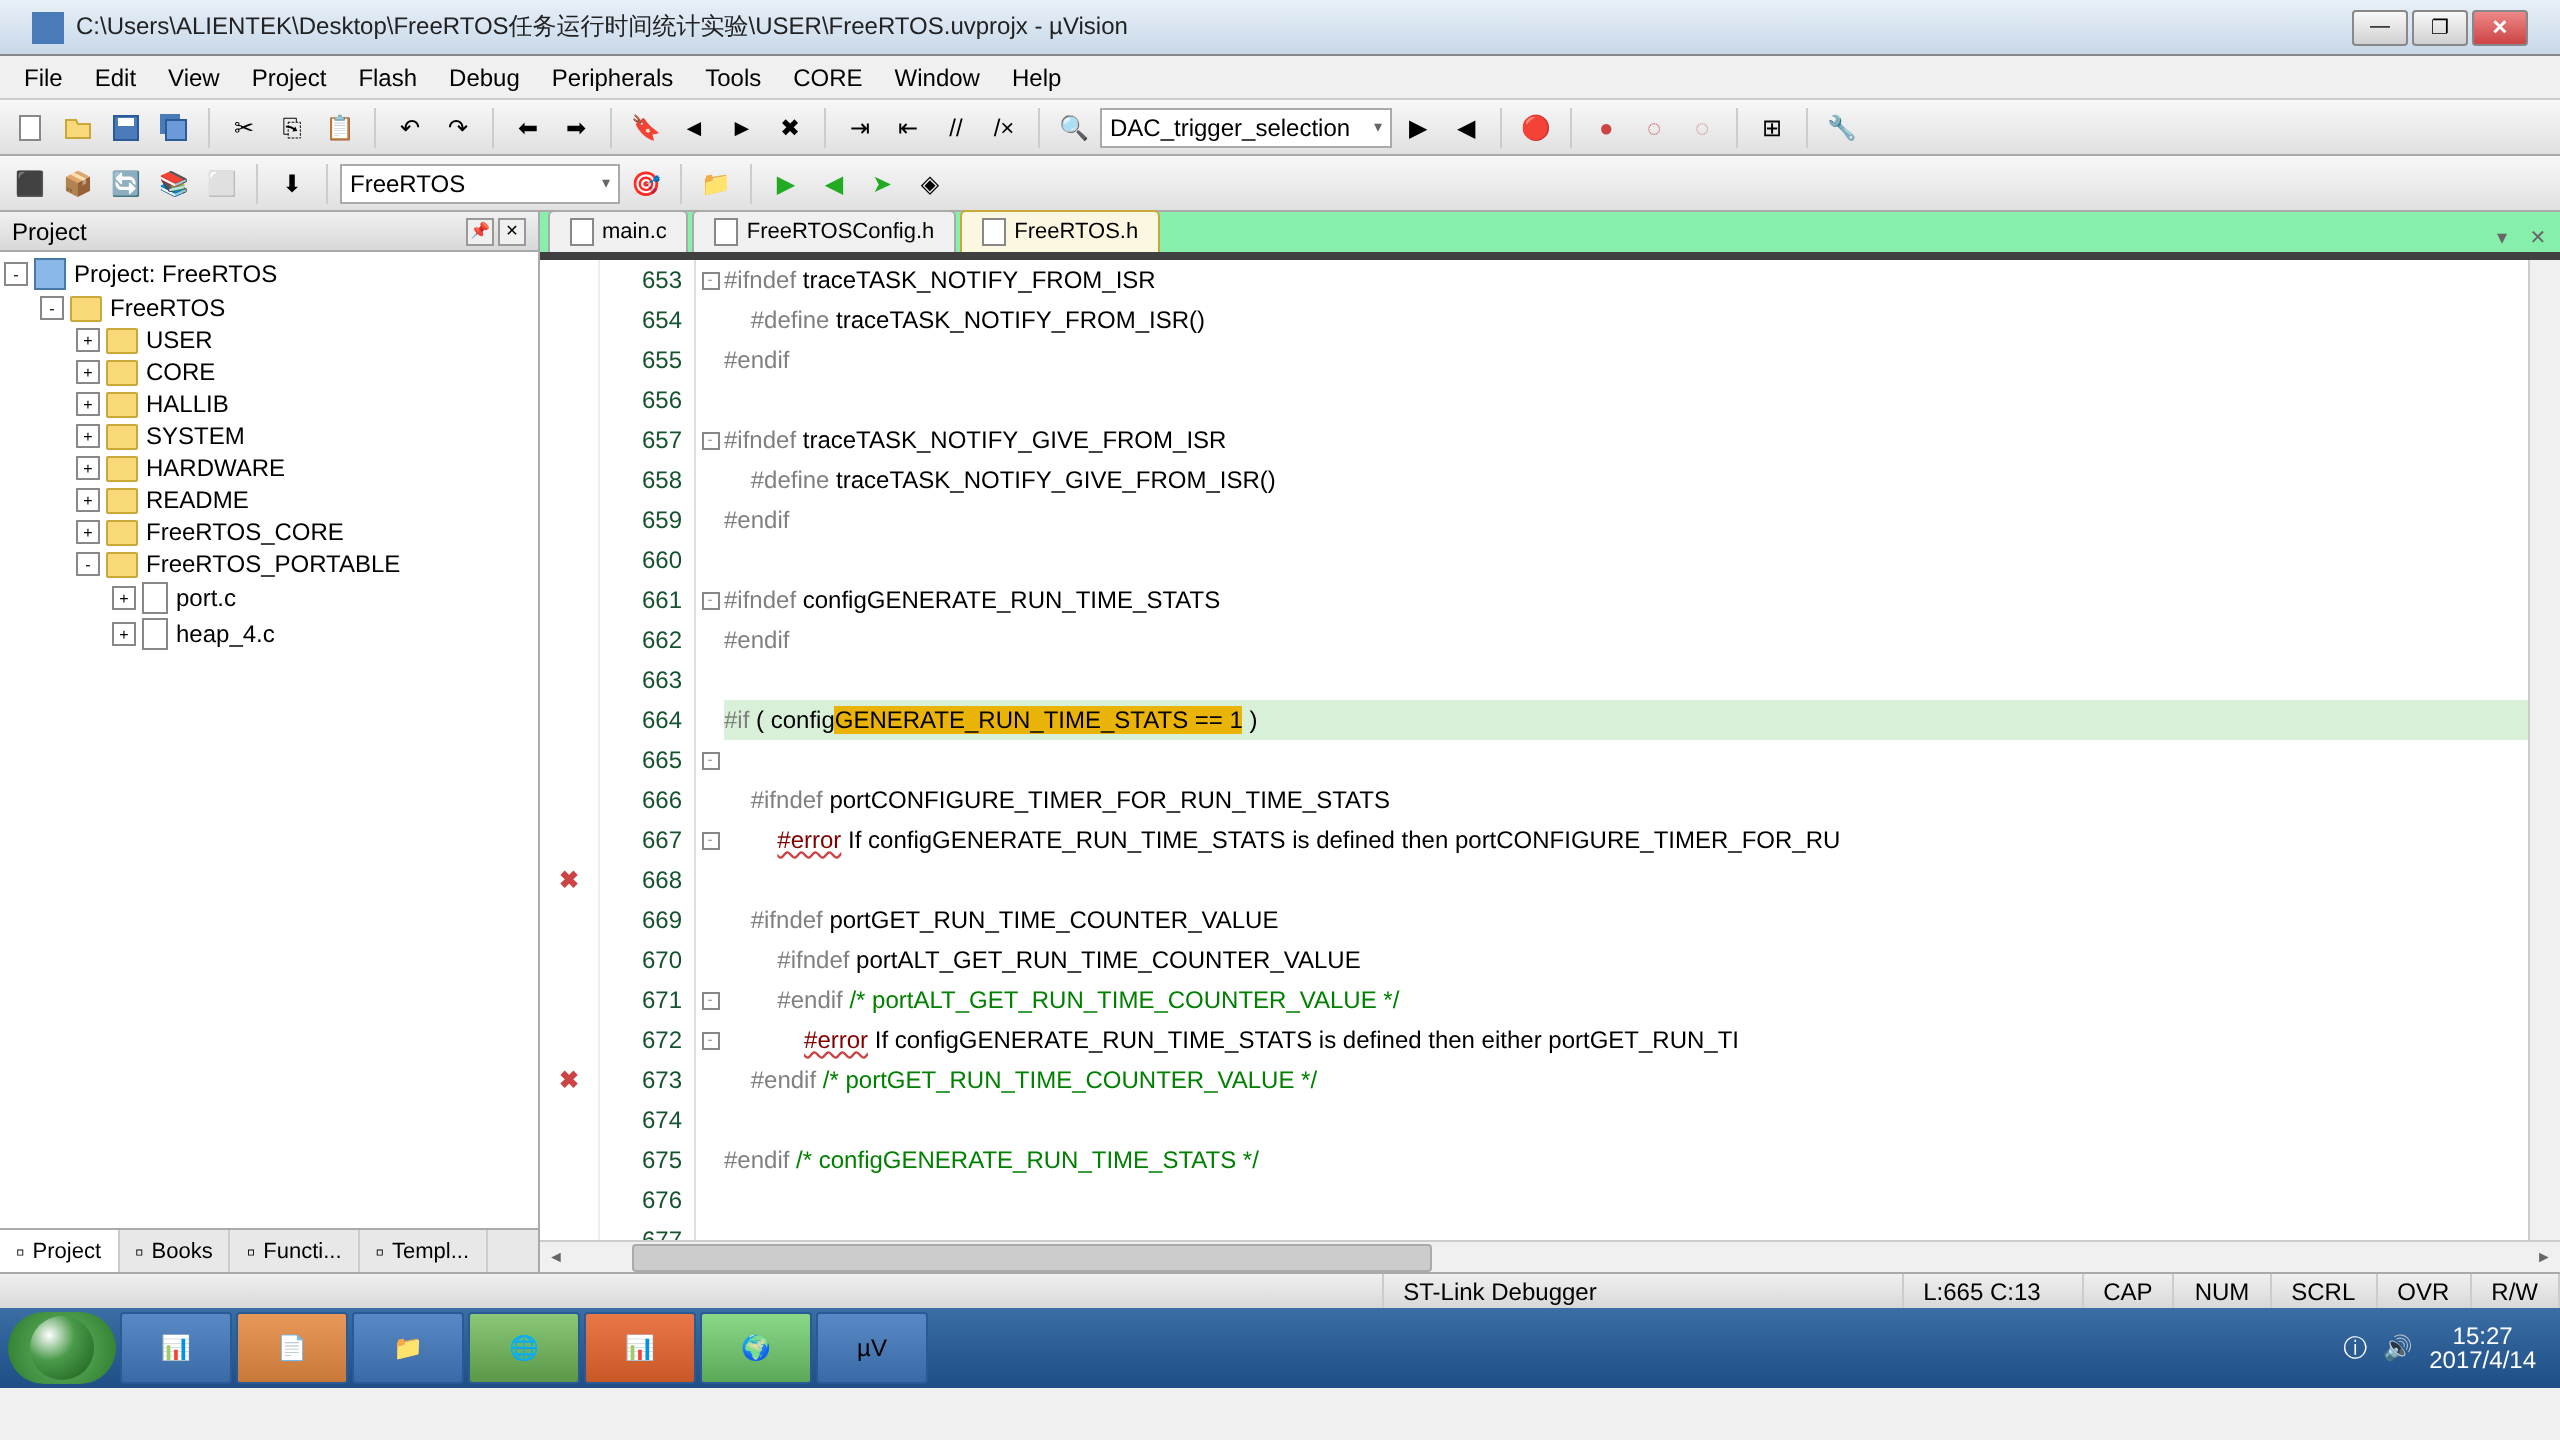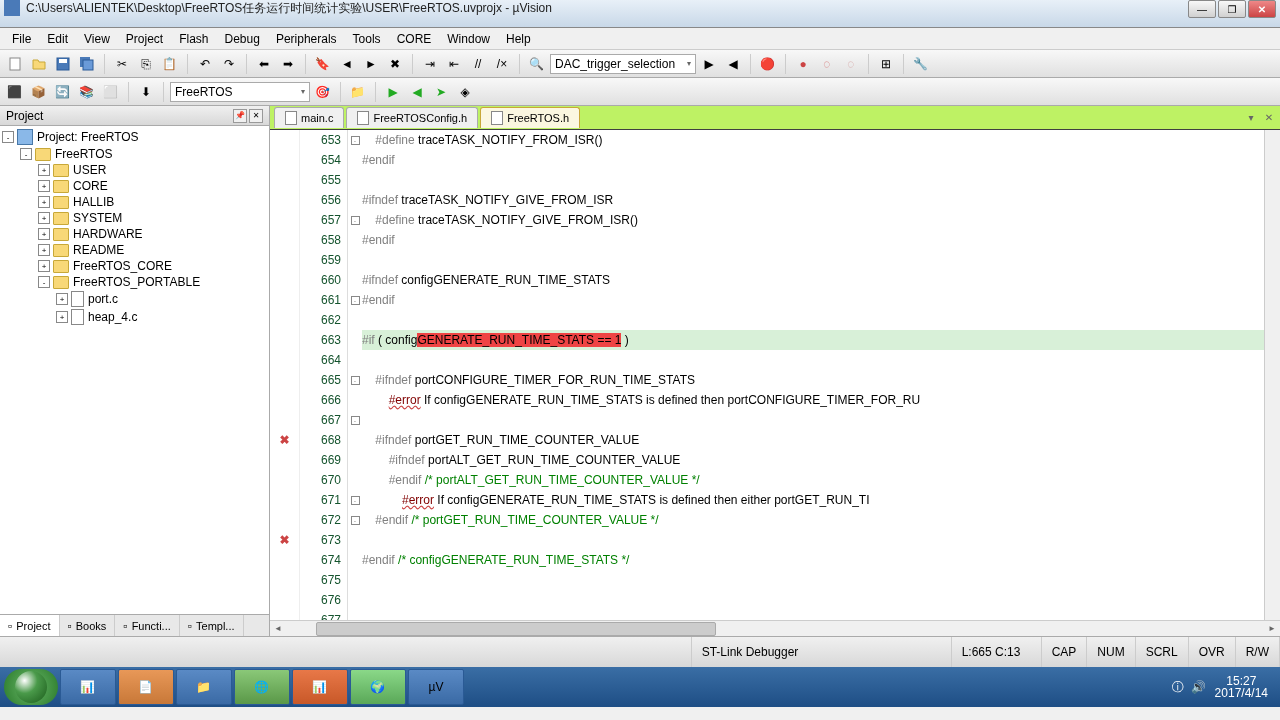--- a/index.html
+++ b/index.html
@@ -1,17 +1,17 @@
 <!DOCTYPE html>
 <html><head>
 <meta charset="utf-8">
 <style>
 *{box-sizing:border-box;margin:0;padding:0;font-family:"Segoe UI",Tahoma,sans-serif;font-size:12px}
 body{background:#f0f0f0;width:1280px;height:720px;overflow:hidden;position:relative}
-.titlebar{height:28px;background:linear-gradient(#e8f0f8,#c8d8e8);display:flex;padding:0 4px;border-bottom:1px solid #888}
+.titlebar{height:28px;background:linear-gradient(#e8f0f8,#c8d8e8);display:flex;align-items:center;padding:0 16px;border-bottom:1px solid #888}
 .titlebar .icon{width:16px;height:16px;background:#4a7ab8;margin-right:6px}
 .titlebar .title{flex:1;color:#222;font-size:12px}
 .winbtns{display:flex;gap:2px}
 .winbtn{width:28px;height:18px;background:linear-gradient(#f8f8f8,#d0d0d0);border:1px solid #888;border-radius:2px;display:flex;align-items:center;justify-content:center;font-size:10px}
 .winbtn.close{background:linear-gradient(#e88,#c44);color:#fff;font-weight:bold}
 .menubar{height:22px;background:#f0f0f0;display:flex;align-items:center;padding:0 4px;border-bottom:1px solid #ccc}
 .menubar span{padding:3px 8px;cursor:pointer}
 .toolbar{height:28px;background:linear-gradient(#f8f8f8,#e0e0e0);display:flex;align-items:center;padding:0 4px;border-bottom:1px solid #aaa;gap:2px}
 .tbtn{width:22px;height:22px;display:flex;align-items:center;justify-content:center;border:1px solid transparent;border-radius:2px}
 .tsep{width:1px;height:20px;background:#ccc;margin:0 4px}
@@ -26,47 +26,47 @@
 .tree{flex:1;overflow:auto;padding:2px}
 .tree-item{display:flex;align-items:center;padding:1px 0;white-space:nowrap}
 .tree-item .exp{width:12px;height:12px;border:1px solid #888;font-size:8px;display:flex;align-items:center;justify-content:center;margin-right:3px;background:#fff}
 .folder-icon{width:16px;height:13px;background:#f8d878;border:1px solid #c8a838;border-radius:1px;margin-right:4px}
 .file-icon{width:13px;height:16px;background:#fff;border:1px solid #888;margin-right:4px;position:relative}
 .proj-icon{width:16px;height:16px;background:#8ab8e8;border:1px solid #4878a8;margin-right:4px}
 .sidebar-tabs{height:22px;background:#e8e8e8;display:flex;border-top:1px solid #aaa}
 .stab{padding:3px 8px;border-right:1px solid #ccc;display:flex;align-items:center;gap:4px;font-size:11px}
 .stab.active{background:#fff}
 .editor{flex:1;display:flex;flex-direction:column;background:#fff}
-.tabs{height:24px;background:#bef264;display:flex;align-items:center;padding:0 4px;border-bottom:1px solid #404040;position:relative}
+.tabs{height:24px;background:#86efac;display:flex;align-items:flex-end;padding:0 4px;border-bottom:4px solid #404040;position:relative}
 .tab{padding:3px 10px;background:#f0f0f0;border:1px solid #aaa;border-bottom:none;border-radius:3px 3px 0 0;margin-right:2px;display:flex;align-items:center;gap:4px;font-size:11px}
 .tab.active{background:#fbf7e0;border-color:#c8a838}
 .tab .ficon{width:12px;height:14px;background:#fff;border:1px solid #888}
 .tabs-close{position:absolute;right:4px;display:flex;gap:4px}
 .tabs-close span{width:14px;height:14px;font-size:10px;display:flex;align-items:center;justify-content:center;color:#666}
 .code{flex:1;display:flex;font-family:"Courier New",monospace;font-size:14px;overflow:hidden;position:relative}
 .gutter{width:30px;background:#fff;border-right:1px solid #eee}
 .gutter .mark{height:20px;display:flex;align-items:center;justify-content:center;color:#c44;font-weight:bold}
 .linenums{width:48px;background:#fff;text-align:right;padding-right:6px;color:#14532d;border-right:1px solid #ddd}
 .linenums div{height:20px;line-height:20px}
 .foldcol{width:14px;background:#fff}
 .foldcol div{height:20px;display:flex;align-items:center;justify-content:center;font-size:9px;color:#888}
 .foldcol .fb{width:9px;height:9px;border:1px solid #888;font-size:7px;display:flex;align-items:center;justify-content:center}
 .codetext{flex:1;padding-left:0;overflow:hidden}
 .codetext .line{height:20px;line-height:20px;white-space:pre}
 .codetext .hl{background:#d8f0d8}
 .pp{color:#808080}
 .cm{color:#008000}
 .num{color:#800000}
 .err{color:#800000;text-decoration:underline wavy #c44}
-.sel{background:#ef4444}
+.sel{background:#eab308}
 .vscroll{width:16px;background:#f0f0f0;border-left:1px solid #ccc}
 .hscroll{height:16px;background:#f0f0f0;border-top:1px solid #ccc;display:flex;align-items:center}
 .hscroll .thumb{height:14px;background:#ccc;border:1px solid #aaa;border-radius:2px;margin-left:30px;width:400px}
 .hscroll .arr{width:16px;height:14px;display:flex;align-items:center;justify-content:center;font-size:8px;color:#666}
-.statusbar{height:31px;background:linear-gradient(#f0f0f0,#d8d8d8);border-top:1px solid #aaa;display:flex;align-items:center;font-size:11px}
+.statusbar{height:18px;background:linear-gradient(#f0f0f0,#d8d8d8);border-top:1px solid #aaa;display:flex;align-items:center;font-size:11px}
 .statusbar .cell{padding:0 10px;border-right:1px solid #ccc;height:100%;display:flex;align-items:center}
 .taskbar{height:40px;background:linear-gradient(#3a6ea5,#1e4e85);display:flex;align-items:center;padding:0 4px;gap:2px}
 .startbtn{width:54px;height:36px;background:radial-gradient(circle,#6ab86a,#2a7a2a);border-radius:18px;display:flex;align-items:center;justify-content:center}
 .startbtn .orb{width:32px;height:32px;background:radial-gradient(circle at 30% 30%,#fff,#4a9a4a 40%,#1a5a1a);border-radius:50%}
 .taskbtn{width:56px;height:36px;background:linear-gradient(#5a8ac5,#3a6aa5);border:1px solid #2a5a95;border-radius:2px;display:flex;align-items:center;justify-content:center}
 .tray{margin-left:auto;display:flex;align-items:center;gap:8px;color:#fff;padding-right:8px}
 .tray .time{text-align:center;font-size:11px;line-height:12px}
 svg{width:16px;height:16px}
 </style>
 </head>
@@ -363,20 +363,21 @@
           <div>
             <div class="fb">-</div>
           </div>
           <div></div>
           <div></div>
           <div></div>
           <div></div>
           <div></div>
         </div>
       <div class="codetext" id="codetext">
+          <div class="line"><span class="pp">#ifndef</span> traceTASK_NOTIFY_FROM_ISR</div>
           <div class="line">    <span class="pp">#define</span> traceTASK_NOTIFY_FROM_ISR()</div>
           <div class="line"><span class="pp">#endif</span></div>
           <div class="line"></div>
           <div class="line"><span class="pp">#ifndef</span> traceTASK_NOTIFY_GIVE_FROM_ISR</div>
           <div class="line">    <span class="pp">#define</span> traceTASK_NOTIFY_GIVE_FROM_ISR()</div>
           <div class="line"><span class="pp">#endif</span></div>
           <div class="line"></div>
           <div class="line"><span class="pp">#ifndef</span> configGENERATE_RUN_TIME_STATS</div>
           <div class="line"><span class="pp">#endif</span></div>
           <div class="line"></div>

